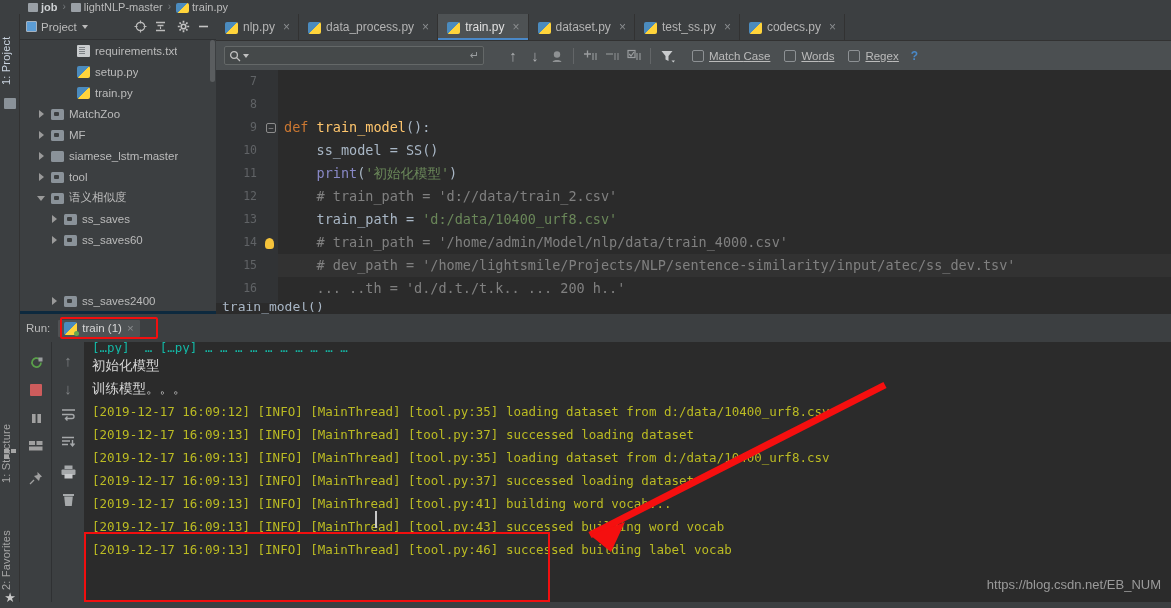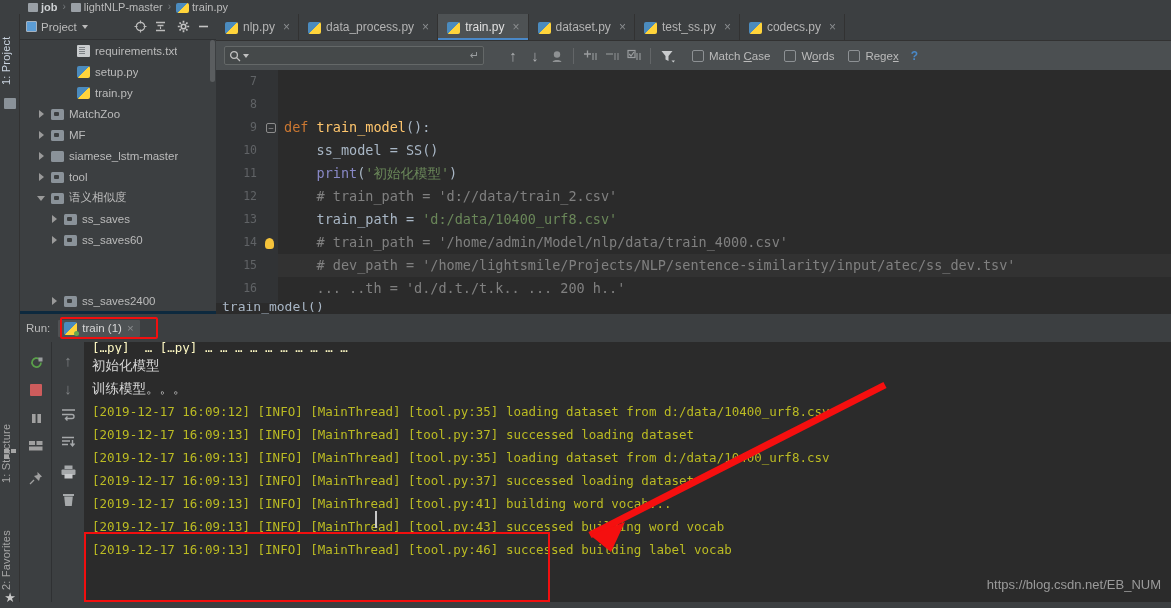--- a/index.html
+++ b/index.html
@@ -149,21 +149,21 @@
     display: flex; align-items: center; padding: 0 4px;
     color: #9a9d9f; font-size: 11px;
   }
   .fb-icon {
     width: 22px; height: 22px; display: flex; align-items: center;
     justify-content: center; color: #acaeb0;
   }
   .fb-sep { width:1px; height:16px; background:#636668; margin:0 5px; }
   .cbx {
     display: flex; align-items: center; gap: 5px; color: #bbbbbb;
-    font-size: 11.5px; margin-left: 14px; white-space: nowrap;
+    font-size: 11.5px; margin-left: 14px; white-space: nowrap; text-decoration: underline;
   }
   .cbx .box {
     width: 12px; height: 12px; border: 1px solid #8d9194; background: #4b4f51;
     border-radius: 2px;
   }
   .cbx u { text-decoration: underline; }
   .qmark { color: #4a88c7; font-size: 12px; margin-left: 12px; font-weight: bold; }
 
   
   .editor {
@@ -244,21 +244,21 @@
     display: flex; align-items: center; justify-content: center;
   }
 
   .console {
     position: absolute; left: 84px; top: 342px; width: 1087px; height: 266px;
     background: #2b2b2b; overflow: hidden;
     font-family: "DejaVu Sans Mono", monospace;
     font-size: 12.5px; color: #bbbbbb;
   }
   .oline { height: 23px; line-height: 23px; white-space: pre; padding-left: 8px; }
-  .oline.cut { height: 12px; line-height: 12px; overflow: hidden; color:#fef9c3; }
+  .oline.cut { height: 12px; line-height: 12px; overflow: hidden; color:#14b8a6; }
   .log { color: #bbbb23; }
   .zh { color: #d6d6d6; font-family: "DejaVu Sans", sans-serif; font-size: 13.5px; }
   .prog { color: #e14040; }
   .progblk { background: #e14040; color: #e14040; }
 
   .caret {
     position: absolute; left: 375px; top: 511px; width: 1.5px; height: 17px;
     background: #c8c8c8;
   }
 

